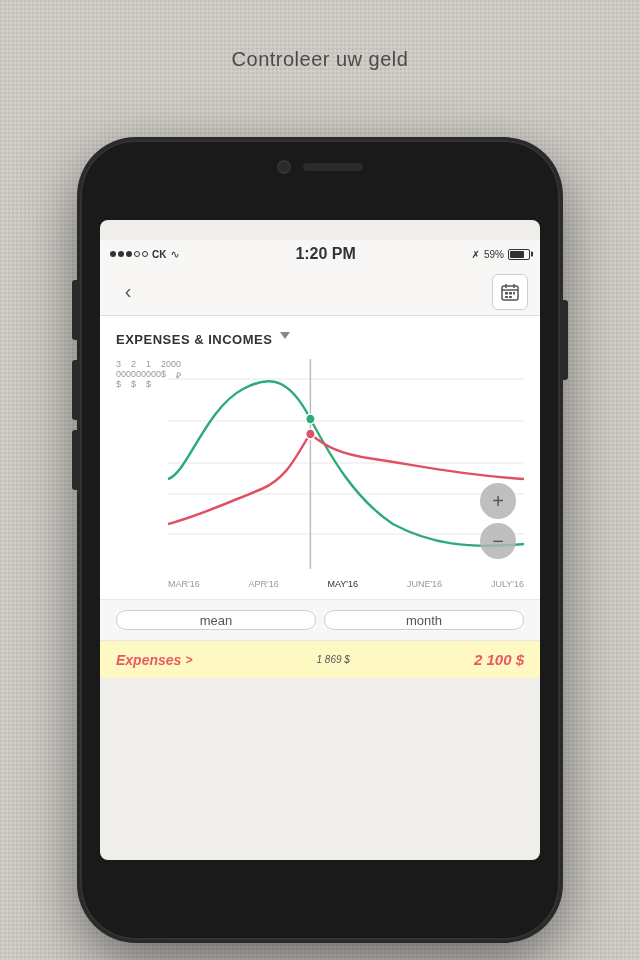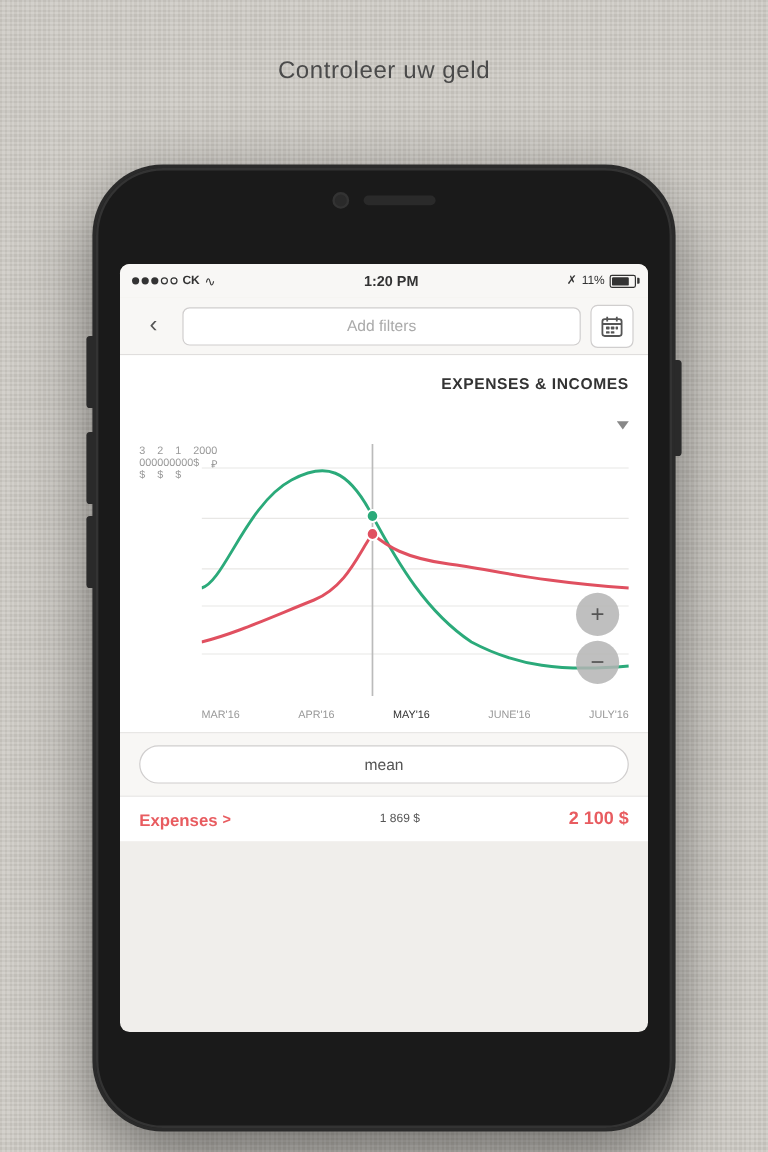--- a/index.html
+++ b/index.html
@@ -120,32 +120,33 @@
     
     .status-bar {
       height: 28px;
       background: #f8f7f5;
       display: flex;
       align-items: center;
       justify-content: space-between;
       padding: 0 10px;
       font-size: 11px;
       color: #333;
+      margin-top: 20px;
     }
     .status-left { display: flex; align-items: center; gap: 4px; }
     .status-dots { display: flex; gap: 2px; }
     .status-dot {
       width: 6px; height: 6px;
       background: #333;
       border-radius: 50%;
     }
     .status-dot.empty { background: transparent; border: 1px solid #333; }
     .status-carrier { font-size: 10px; font-weight: 600; }
     .wifi-icon { font-size: 11px; }
-    .status-center { font-size: 12px; font-weight: 600; }
+    .status-center { font-size: 16px; font-weight: 600; }
     .status-right { display: flex; align-items: center; gap: 4px; font-size: 10px; }
     .battery {
       width: 22px; height: 11px;
       border: 1.5px solid #333;
       border-radius: 2px;
       position: relative;
       display: flex; align-items: center; padding: 1px;
     }
     .battery::after {
       content: '';
@@ -205,24 +206,23 @@
 
     
     .main-content {
       background: #fff;
       padding: 16px 16px 0;
     }
 
     
     .chart-header {
       display: flex;
-      align-items: flex-end;
-      gap: 24px;
+      align-items: flex-start;
+      gap: 8px;
       margin-bottom: 12px;
-      flex-direction: column;
     }
     .chart-title {
       font-size: 13px;
       font-weight: 700;
       color: #333;
       letter-spacing: 0.5px;
     }
     .dropdown-arrow {
       width: 0; height: 0;
       border-left: 5px solid transparent;
@@ -307,38 +307,39 @@
     
     .bottom-buttons {
       display: flex;
       gap: 8px;
       padding: 10px 16px;
       background: #f8f7f5;
       border-top: 1px solid #e8e7e5;
     }
     .btn-pill {
       flex: 1;
-      height: 32px;
+      height: 20px;
       border: 1px solid #d0cece;
       border-radius: 18px;
       background: #fff;
       display: flex; align-items: center; justify-content: center;
       font-size: 13px;
       color: #555;
       cursor: pointer;
     }
 
     
     .expenses-row {
       display: flex;
       align-items: center;
       padding: 10px 16px;
-      background: #ffffff;
+      background: #fef9c3;
       border-top: 1px solid #e8e7e5;
       justify-content: space-between;
+      font-style: italic;
     }
     .expenses-label {
       display: flex;
       align-items: center;
       gap: 4px;
       color: #e85c60;
       font-size: 14px;
       font-weight: 600;
     }
     .expenses-chevron {
@@ -379,32 +380,29 @@
           <div class="status-dot"></div>
           <div class="status-dot empty"></div>
           <div class="status-dot empty"></div>
         </div>
         <span class="status-carrier">CK</span>
         <span class="wifi-icon">∿</span>
       </div>
       <div class="status-center">1:20 PM</div>
       <div class="status-right">
         <span>✗</span>
-        <span>11%</span>
+        <span>59%</span>
         <div class="battery">
           <div class="battery-fill"></div>
         </div>
       </div>
     </div>
 
     <div class="nav-bar">
       <div class="nav-back">‹</div>
-      <div class="nav-filter">
-        <span>Add filters</span>
-      </div>
       <div class="nav-calendar">
         <svg class="calendar-icon-svg" viewBox="0 0 20 20">
           <rect x="2" y="4" width="16" height="14" rx="2" fill="none" stroke="#555" stroke-width="1.5"></rect>
           <line x1="2" y1="8" x2="18" y2="8" stroke="#555" stroke-width="1.5"></line>
           <line x1="6" y1="2" x2="6" y2="6" stroke="#555" stroke-width="1.5"></line>
           <line x1="14" y1="2" x2="14" y2="6" stroke="#555" stroke-width="1.5"></line>
           <rect x="5" y="10" width="3" height="2.5" rx="0.5" fill="#555"></rect>
           <rect x="9" y="10" width="3" height="2.5" rx="0.5" fill="#555"></rect>
           <rect x="13" y="10" width="2" height="2.5" rx="0.5" fill="#555"></rect>
           <rect x="5" y="14" width="3" height="2" rx="0.5" fill="#555"></rect>
@@ -461,20 +459,21 @@
 
         <div class="zoom-buttons">
           <div class="zoom-btn">+</div>
           <div class="zoom-btn">−</div>
         </div>
       </div>
     </div>
 
     <div class="bottom-buttons">
       <div class="btn-pill">mean</div>
+      <div class="btn-pill">month</div>
     </div>
 
     <div class="expenses-row">
       <div class="expenses-label">
         <span>Expenses</span>
         <span class="expenses-chevron">&gt;</span>
       </div>
       <span class="expenses-mean">1 869 $</span>
       <span class="expenses-month">2 100 $</span>
     </div>

